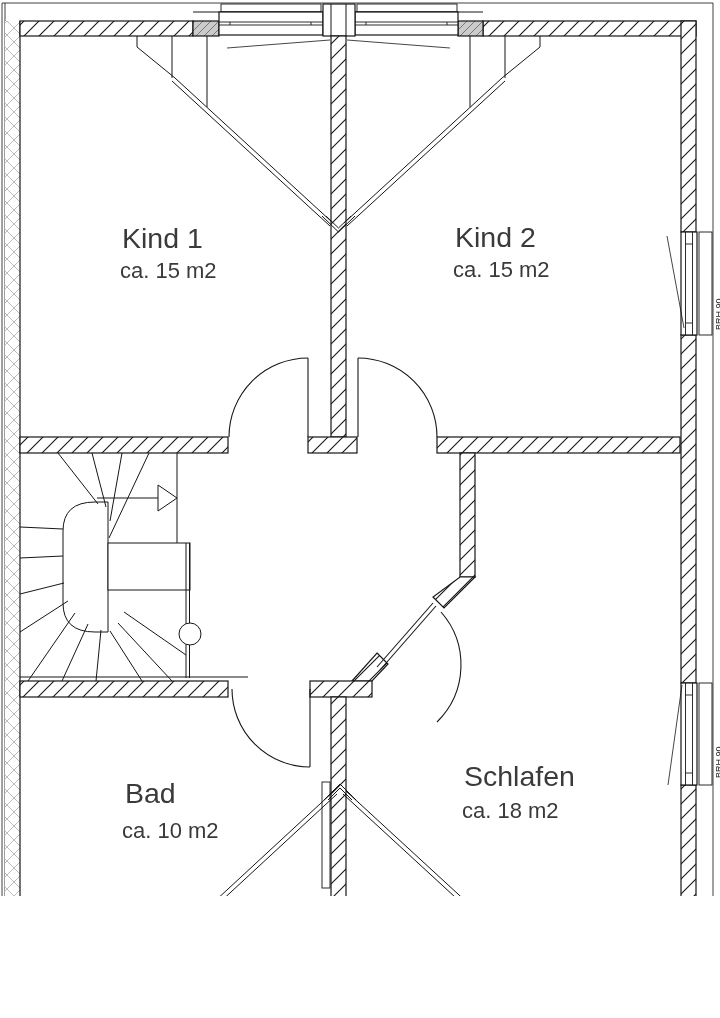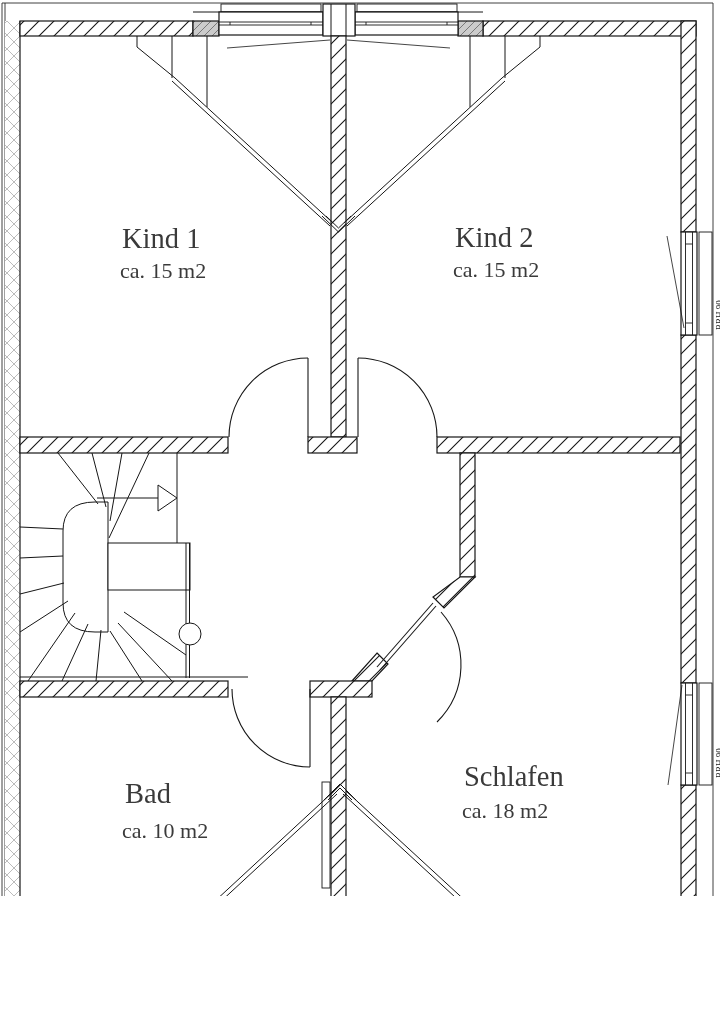--- a/index.html
+++ b/index.html
@@ -1,17 +1,17 @@
 <!DOCTYPE html>
 <html><head>
 <meta charset="utf-8">
 <style>
   html,body{margin:0;padding:0;background:#ffffff;}
   .plan{position:relative;width:720px;height:896px;background:#fff;overflow:hidden;
-        font-family:Liberation Serif, serif;}
+        font-family:Liberation Sans, sans-serif;}
   svg{position:absolute;left:0;top:0;}
   text.room-name{font-size:28.5px;fill:#3a3a3a;}
   text.room-area{font-size:22px;fill:#3a3a3a;}
   text.sill-note{font-size:9px;fill:#222;}
 </style>
 </head>
 <body>
 
 <div class="plan">
 <svg width="720" height="1018" viewBox="0 0 720 1018">

